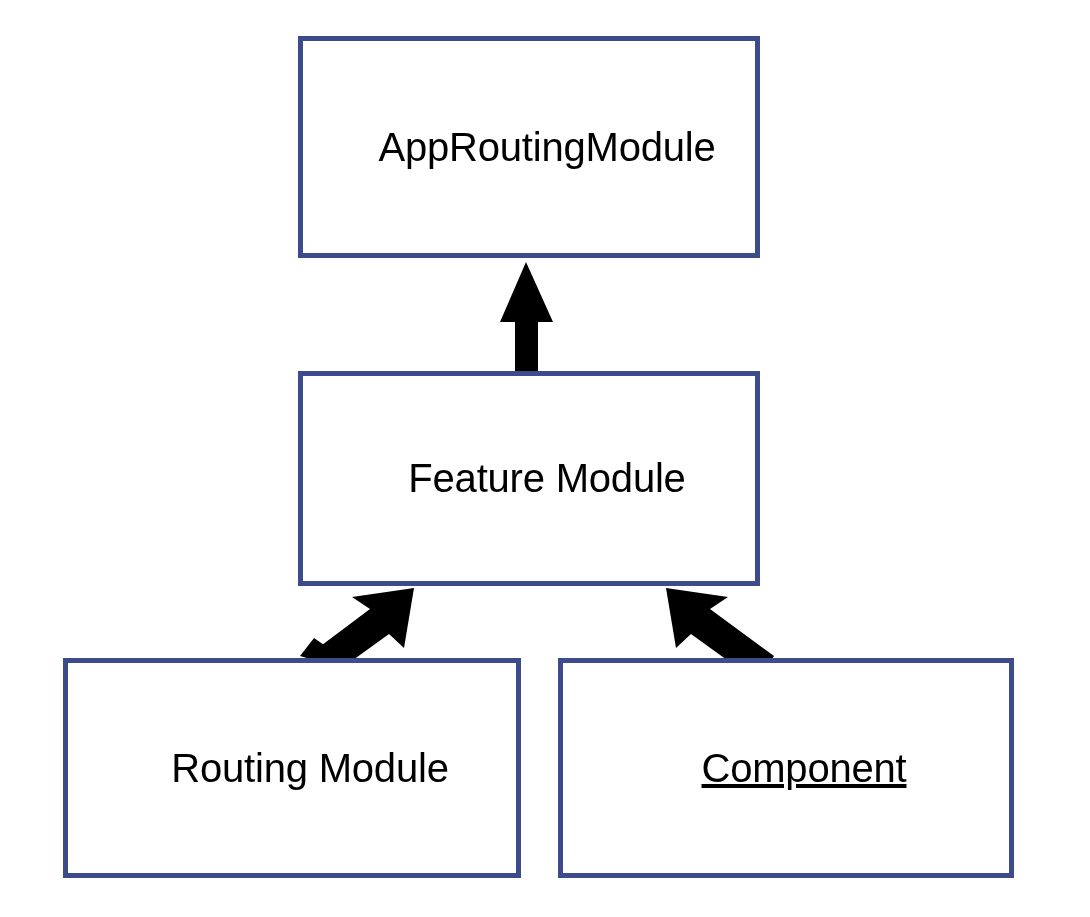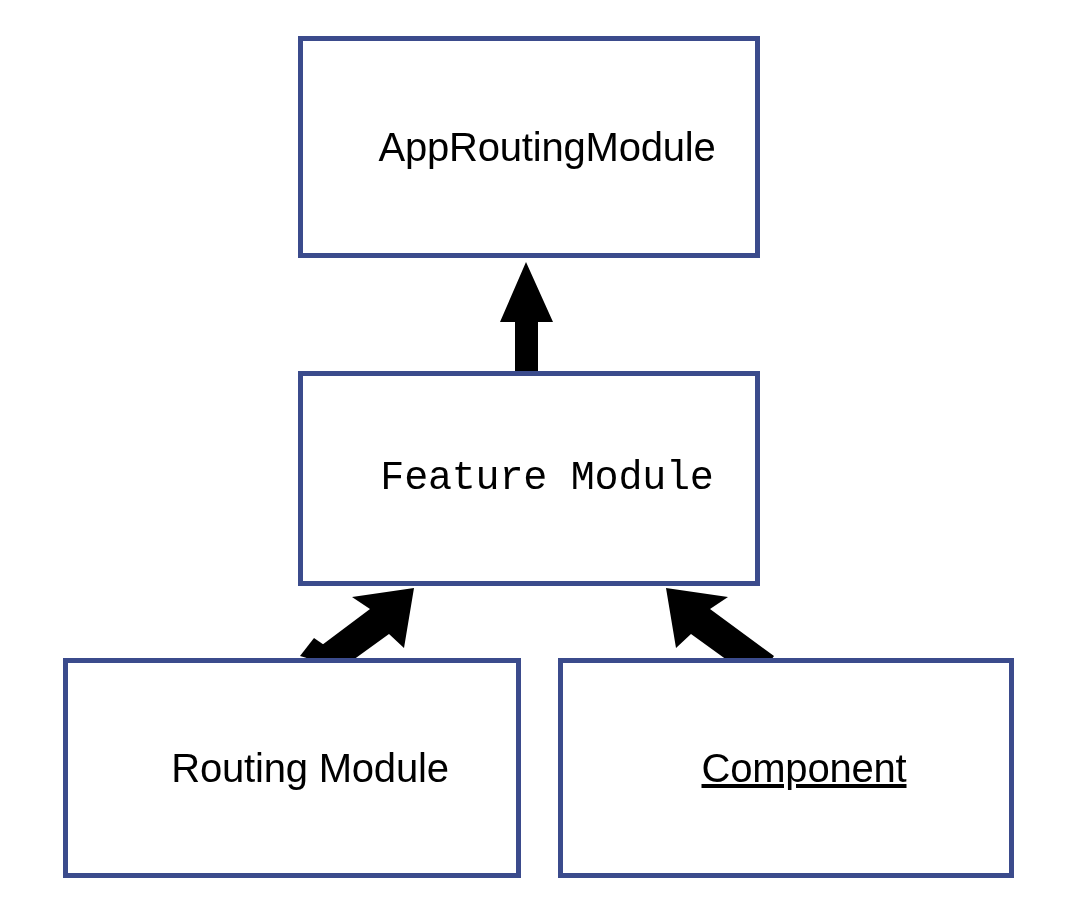--- a/index.html
+++ b/index.html
@@ -85,21 +85,21 @@
                L 756,681
                Z" fill="#000000" stroke="none"></path>
     </g>
   </svg>
 
   <div class="node-box" id="box-app-routing-module" style="left: 298px; top: 36px; width: 462px; height: 222px; border-color: rgb(59, 75, 140); border-width: 5px; background: rgb(255, 255, 255);">
     <span class="node-label" style="font-size: 40px; color: rgb(0, 0, 0);">AppRoutingModule</span>
   </div>
 
   <div class="node-box" id="box-feature-module" style="left: 298px; top: 371px; width: 462px; height: 215px; border-color: rgb(59, 75, 140); border-width: 5px; background: rgb(255, 255, 255);">
-    <span class="node-label" style="font-size: 40px; color: rgb(0, 0, 0); font-family: Liberation Mono, monospace;">Feature Module</span>
+    <span class="node-label" style="font-size: 40px; color: rgb(0, 0, 0);">Feature Module</span>
   </div>
 
   <div class="node-box" id="box-routing-module" style="left: 63px; top: 658px; width: 458px; height: 220px; border-color: rgb(59, 75, 140); border-width: 5px; background: rgb(255, 255, 255);">
     <span class="node-label" style="font-size: 40px; color: rgb(0, 0, 0);">Routing Module</span>
   </div>
 
   <div class="node-box" id="box-component" style="left: 558px; top: 658px; width: 456px; height: 220px; border-color: rgb(59, 75, 140); border-width: 5px; background: rgb(255, 255, 255);">
     <span class="node-label" style="font-size: 40px; color: rgb(0, 0, 0);">Component</span>
   </div>
 

